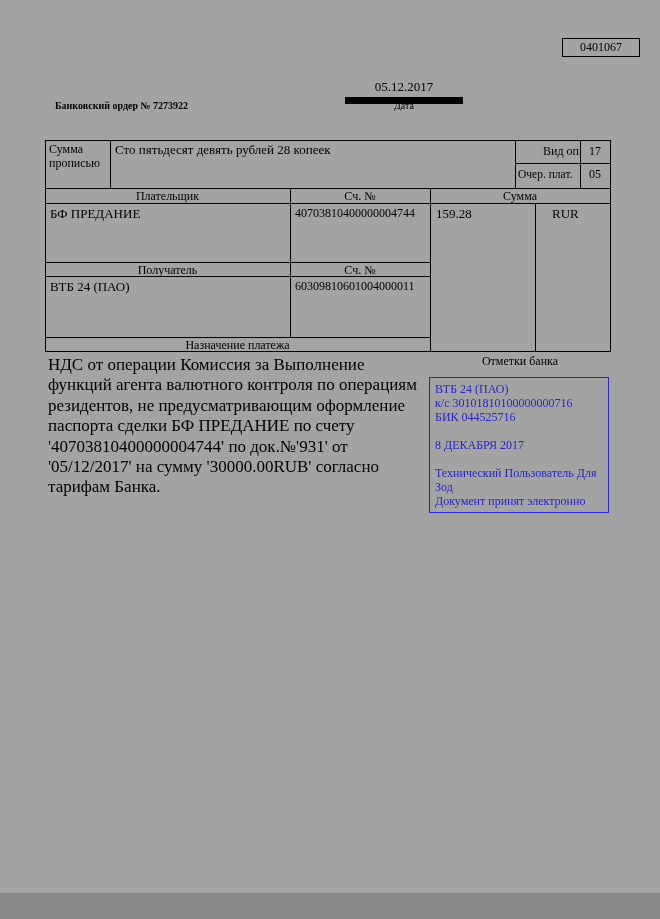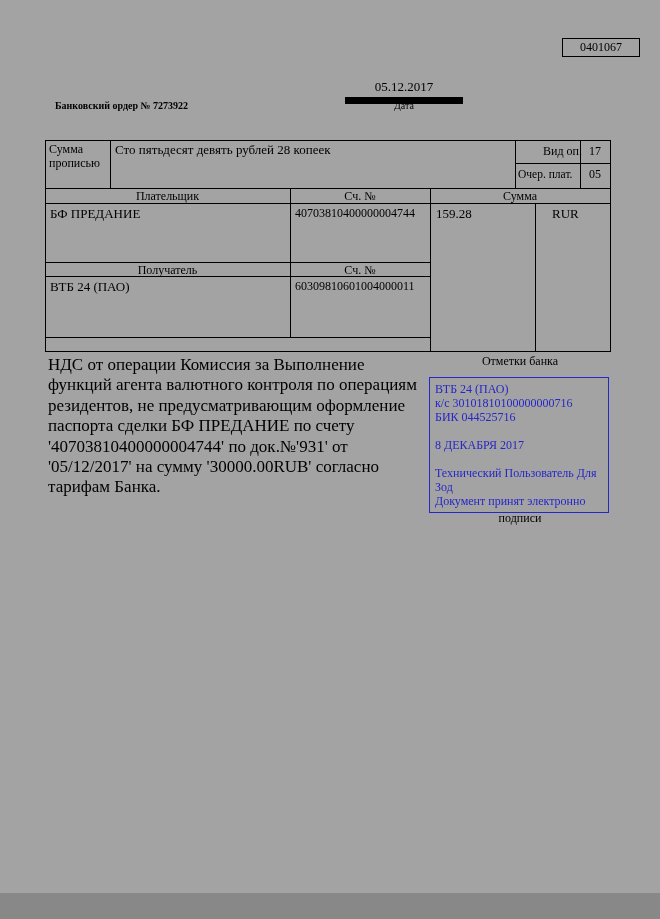--- a/index.html
+++ b/index.html
@@ -83,29 +83,29 @@
   <div class="txt small" style="left:295px;top:207px;width:133px;">40703810400000004744</div>
   <div class="txt" style="left:436px;top:207px;">159.28</div>
   <div class="txt" style="left:552px;top:207px;">RUR</div>
 
   <div class="txt small center" style="left:45px;top:264px;width:245px;">Получатель</div>
   <div class="txt small center" style="left:290px;top:264px;width:140px;">Сч. №</div>
 
   <div class="txt" style="left:50px;top:280px;width:235px;">ВТБ 24 (ПАО)</div>
   <div class="txt small" style="left:295px;top:280px;width:133px;">60309810601004000011</div>
 
+  <div class="txt small center" style="left:45px;top:339px;width:385px;">Назначение платежа</div>
 
   <div class="txt purpose-text">НДС от операции Комиссия за Выполнение функций агента валютного контроля по операциям резидентов, не предусматривающим оформление паспорта сделки БФ ПРЕДАНИЕ по счету '40703810400000004744' по док.№'931' от '05/12/2017' на сумму '30000.00RUB' согласно тарифам Банка.</div>
 
   <div class="txt small center" style="left:430px;top:355px;width:180px;">Отметки банка</div>
 
   <div class="stamp" style="color: rgb(38, 38, 201); border-color: rgb(38, 38, 201);">
     <div>ВТБ 24 (ПАО)</div>
     <div>к/с 30101810100000000716</div>
     <div>БИК 044525716</div>
     <div class="stamp-gap">8 ДЕКАБРЯ 2017</div>
     <div class="stamp-gap">Технический Пользователь Для Зод</div>
     <div>Документ принят электронно</div>
   </div>
 
-  <div class="txt small center" style="left:430px;top:512px;width:180px;">подписи</div>
 
 </div>
 
 </body></html>

